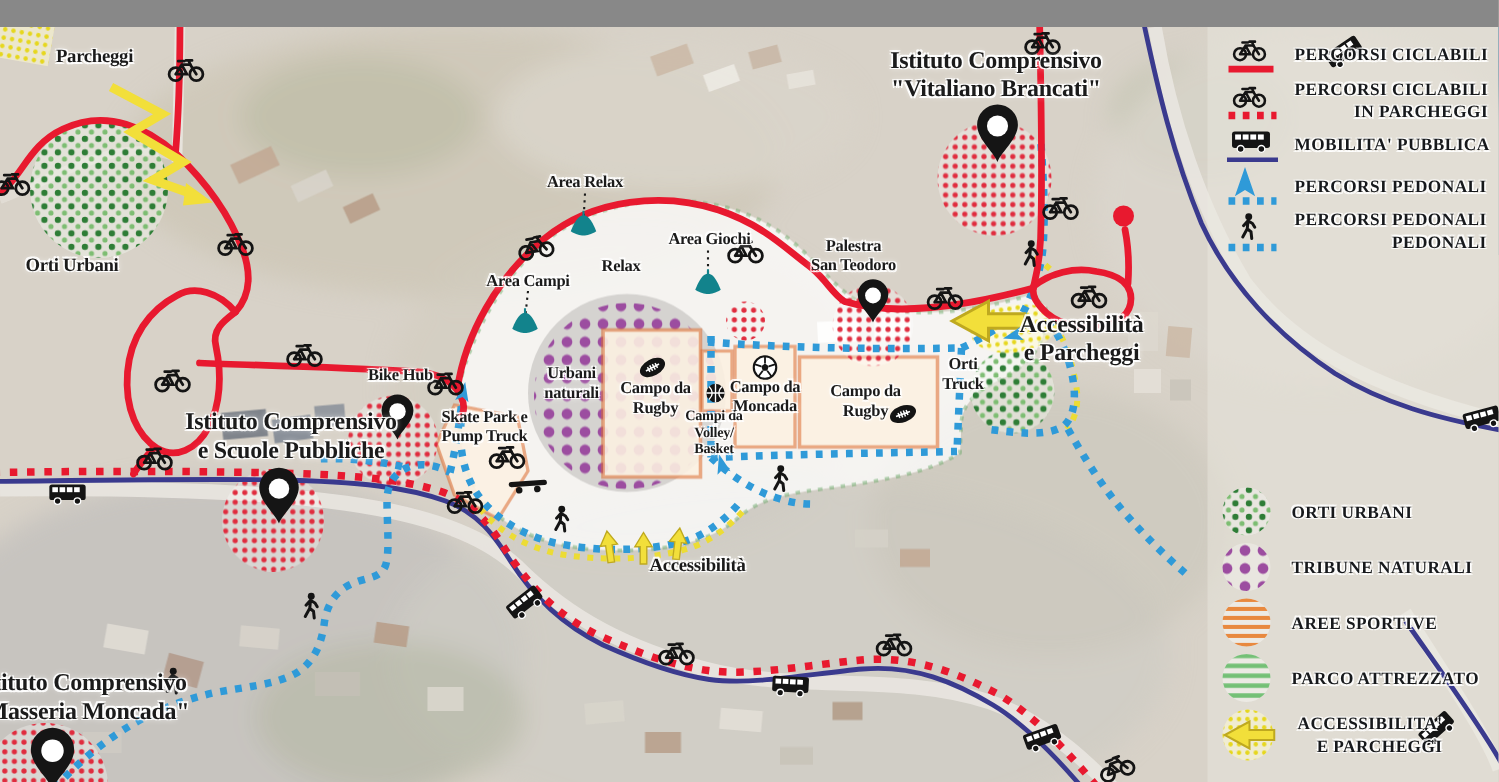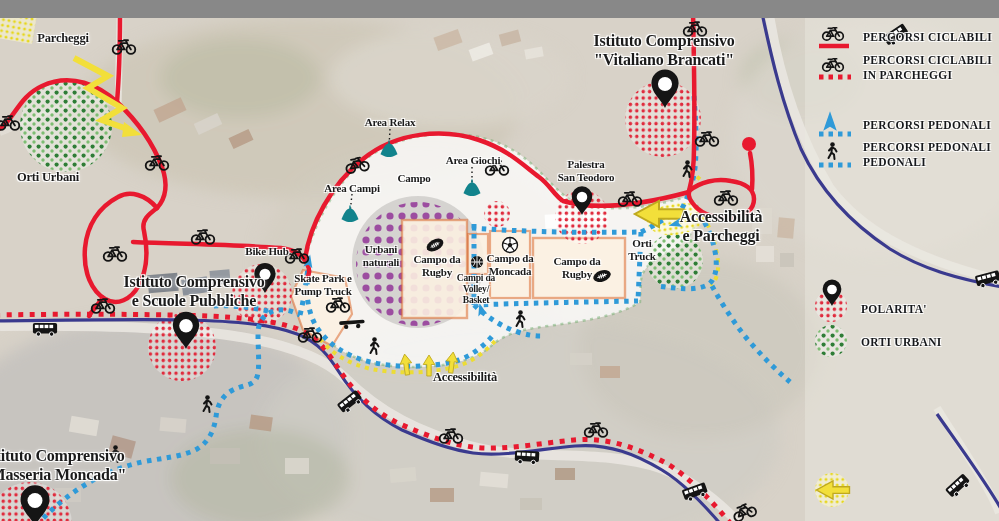--- a/index.html
+++ b/index.html
@@ -9,21 +9,21 @@
   .mlabel{position:absolute;transform:translate(-50%,-50%);font-weight:700;font-size:11px;
           line-height:1.18;color:#1b1b1b;white-space:nowrap;text-align:center;letter-spacing:-0.2px;
           text-shadow:-1px -1px 0 rgba(255,255,255,.9),1px -1px 0 rgba(255,255,255,.9),
           -1px 1px 0 rgba(255,255,255,.9),1px 1px 0 rgba(255,255,255,.9),0 0 4px rgba(255,255,255,.9);}
   .mlabel span{display:block;}
   .sz12{font-size:16px;} .sz125{font-size:12.5px;} .sz95{font-size:9.5px;}
   .lrow{position:absolute;display:flex;align-items:center;gap:9px;}
   .ltxt{font-weight:700;font-size:11.5px;line-height:1.3;color:#17191c;letter-spacing:.3px;white-space:nowrap;
         text-shadow:-1px -1px 0 rgba(255,255,255,.85),1px -1px 0 rgba(255,255,255,.85),
         -1px 1px 0 rgba(255,255,255,.85),1px 1px 0 rgba(255,255,255,.85);}
-  .ltxt span{display:block;}
+  .ltxt span{display:block;text-align:right;}
 </style>
 </head>
 <body>
 
 <div id="stage">
 
 <svg id="mapsvg" width="999" height="521" viewBox="0 0 999 521">
   <defs>
     <filter id="blur8">
           <feGaussianBlur stdDeviation="8"></feGaussianBlur>
@@ -357,29 +357,29 @@
 <div class="mlabel sz125" style="left:63px;top:20px">
       <span>Parcheggi</span>
     </div>
 <div class="mlabel sz125" style="left:48px;top:159px">
       <span>Orti Urbani</span>
     </div>
 <div class="mlabel" style="left:390px;top:104px">
       <span>Area Relax</span>
     </div>
 <div class="mlabel" style="left:414px;top:160px">
-      <span>Campo</span>
+      <span>Relax</span>
     </div>
 <div class="mlabel" style="left:473px;top:142px">
       <span>Area Giochi</span>
     </div>
 <div class="mlabel" style="left:352px;top:170px">
       <span>Area Campi</span>
     </div>
-<div class="mlabel" style="left:586px;top:153px">
+<div class="mlabel" style="left:569px;top:153px">
       <span>Palestra</span>
       <span>San Teodoro</span>
     </div>
 <div class="mlabel sz12" style="left:664px;top:33px">
       <span>Istituto Comprensivo</span>
       <span>"Vitaliano Brancati"</span>
     </div>
 <div class="mlabel" style="left:267px;top:233px">
       <span>Bike Hub</span>
     </div>
@@ -440,59 +440,89 @@
 <div class="lrow" style="left:816px;top:35px">
   <svg width="38" height="28">
     <use href="#g-bike" transform="translate(17,10) scale(1.05)"></use>
     <line x1="3" y1="23" x2="35" y2="23" stroke="#e8192f" stroke-width="5" stroke-dasharray="4.5 5"></line>
   </svg>
   <div class="ltxt">
         <span>PERCORSI CICLABILI</span>
         <span>IN PARCHEGGI</span>
       </div>
 </div>
+<div class="lrow" style="left:816px;top:66px">
+  <svg width="38" height="26">
+    <use href="#g-bus" transform="translate(18,10) scale(1.15)"></use>
+    <line x1="2" y1="22.5" x2="36" y2="22.5" stroke="#3a3a8e" stroke-width="3"></line>
+  </svg>
+  <div class="ltxt">
+        <span>MOBILITA' PUBBLICA</span>
+      </div>
+</div>
 <div class="lrow" style="left:816px;top:93px">
   <svg width="38" height="28">
     <use href="#g-barrow" transform="translate(14,10) scale(1.5)"></use>
     <line x1="3" y1="23" x2="35" y2="23" stroke="#2f9ad8" stroke-width="5" stroke-dasharray="4.5 5"></line>
   </svg>
   <div class="ltxt">
         <span>PERCORSI PEDONALI</span>
       </div>
 </div>
 <div class="lrow" style="left:816px;top:122px">
   <svg width="38" height="30">
     <use href="#g-walk" transform="translate(16,12)"></use>
     <line x1="3" y1="25" x2="35" y2="25" stroke="#2f9ad8" stroke-width="5" stroke-dasharray="4.5 5"></line>
   </svg>
   <div class="ltxt">
         <span>PERCORSI PEDONALI</span>
         <span>PEDONALI</span>
       </div>
 </div>
-<div class="lrow" style="left:812px;top:256px">
-  <svg width="40" height="52">
-    <circle cx="19" cy="32" r="16" fill="#fff" opacity=".3"></circle>
-        <circle cx="19" cy="32" r="16" fill="url(#pat-red)"></circle>
-    <use href="#g-pin" transform="translate(20,32) scale(1.1)"></use>
-  </svg>
-  <div class="ltxt" style="margin-top:18px">
-        <span>POLARITA'</span>
-      </div>
-</div>
 <div class="lrow" style="left:812px;top:306px">
   <svg width="40" height="36">
     <circle cx="19" cy="17" r="16" fill="#fff" opacity=".3"></circle>
         <circle cx="19" cy="17" r="16" fill="url(#pat-gdot)"></circle>
   </svg>
   <div class="ltxt">
         <span>ORTI URBANI</span>
+      </div>
+</div>
+<div class="lrow" style="left:812px;top:343px">
+  <svg width="40" height="36">
+    <circle cx="19" cy="17" r="16" fill="#fff" opacity=".3"></circle>
+        <circle cx="19" cy="17" r="16" fill="url(#pat-purple)"></circle>
+  </svg>
+  <div class="ltxt">
+        <span>TRIBUNE NATURALI</span>
+      </div>
+</div>
+<div class="lrow" style="left:812px;top:380px">
+  <svg width="40" height="36">
+    <circle cx="19" cy="17" r="16" fill="#fff" opacity=".4"></circle>
+        <circle cx="19" cy="17" r="16" fill="url(#pat-ostripe)"></circle>
+  </svg>
+  <div class="ltxt">
+        <span>AREE SPORTIVE</span>
+      </div>
+</div>
+<div class="lrow" style="left:812px;top:417px">
+  <svg width="40" height="36">
+    <circle cx="19" cy="17" r="16" fill="#fff" opacity=".4"></circle>
+        <circle cx="19" cy="17" r="16" fill="url(#pat-gstripe)"></circle>
+  </svg>
+  <div class="ltxt">
+        <span>PARCO ATTREZZATO</span>
       </div>
 </div>
 <div class="lrow" style="left:812px;top:453px">
   <svg width="44" height="40">
     <circle cx="20" cy="19" r="17" fill="#fffbd0" opacity=".5"></circle>
         <circle cx="20" cy="19" r="17" fill="url(#pat-yellow)"></circle>
     <use href="#g-ylarrow" transform="translate(21,19) scale(1.5)"></use>
   </svg>
+  <div class="ltxt">
+        <span>ACCESSIBILITA'</span>
+        <span>E PARCHEGGI</span>
+      </div>
 </div>
 
 </div>
 
 </body></html>

